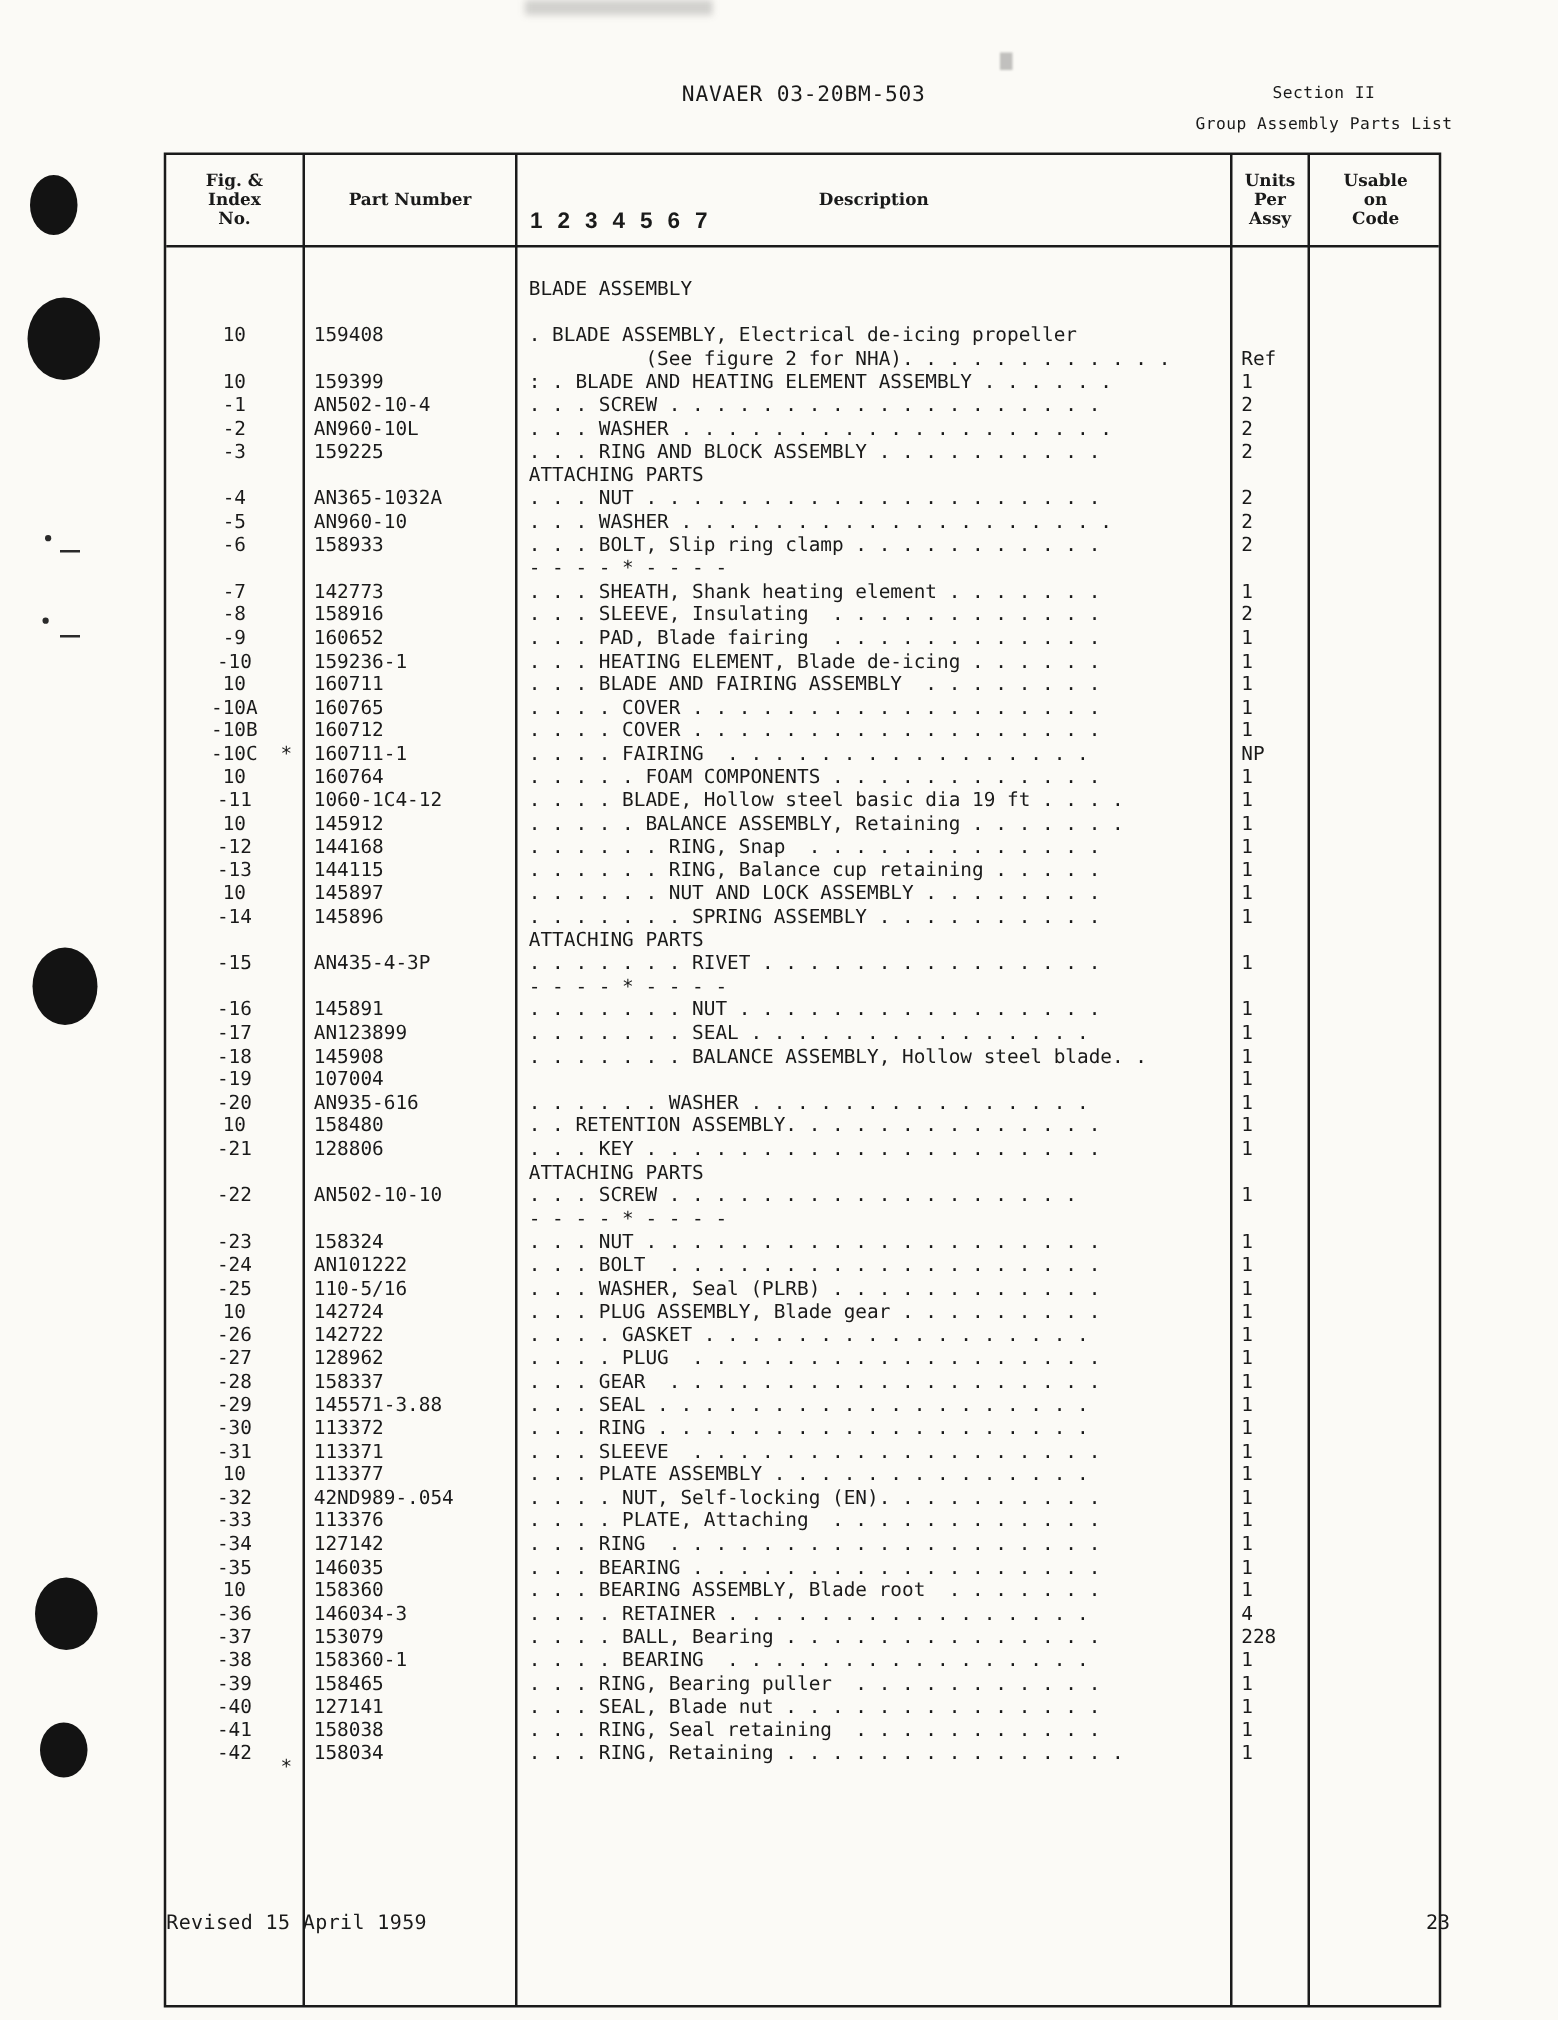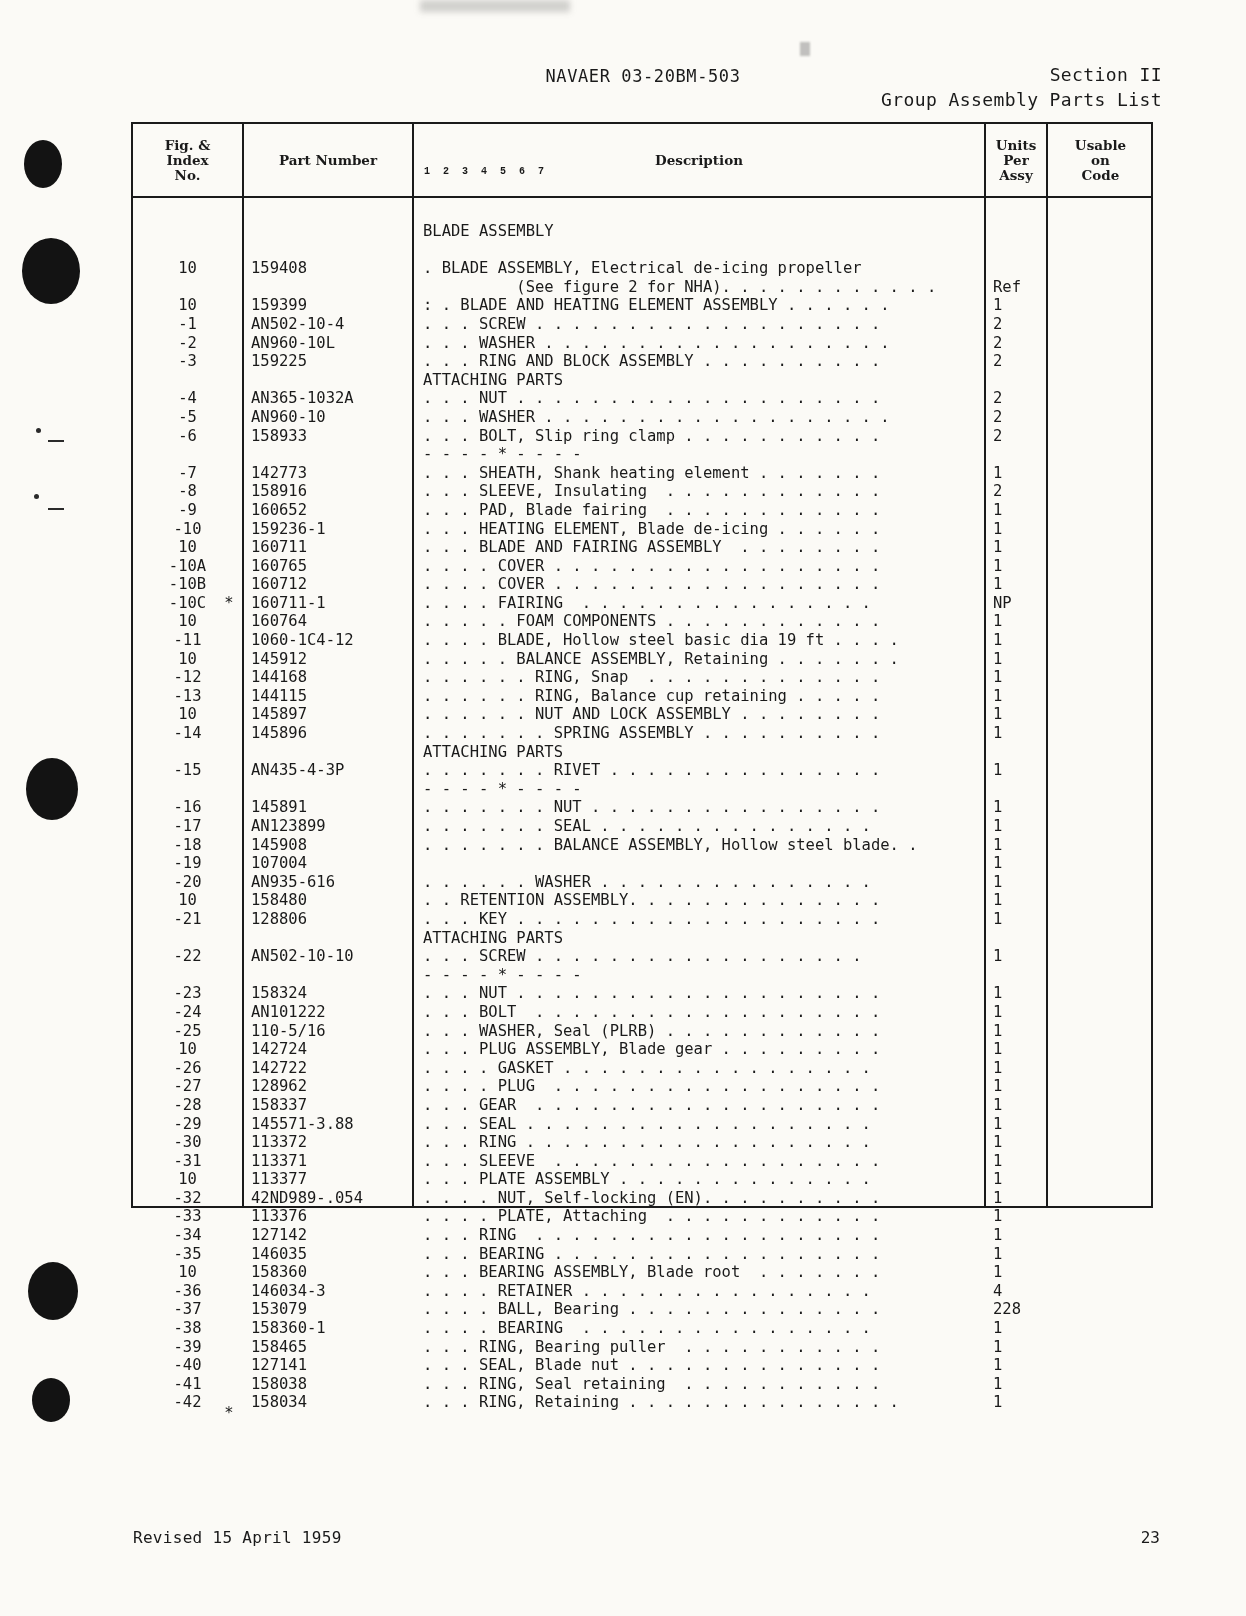--- a/index.html
+++ b/index.html
@@ -71,33 +71,33 @@
     top: 66px;
     text-align: center;
     font-size: 17px;
     letter-spacing: 0.6px;
     padding-left: 40px;
   }
   .hdr-right {
     position: absolute;
     right: 84px;
     top: 62px;
-    text-align: right;
-    font-size: 18px;
+    text-align: center;
+    font-size: 13px;
     line-height: 25px;
     letter-spacing: 0.4px;
   }
 
   
   .table-frame {
     position: absolute;
     left: 131px;
     top: 122px;
     width: 1022px;
-    height: 1086px;
+    height: 1484px;
     border: 2px solid #1a1a1a;
     box-sizing: border-box;
   }
   .vline {
     position: absolute;
     top: 0; bottom: 0;
     width: 2px;
     background: #1a1a1a;
   }
   .v1 { left: 109px; }
@@ -129,23 +129,23 @@
   .ch-fig   { left: 0;     width: 109px; }
   .ch-part  { left: 111px; width: 168px; }
   .ch-desc  { left: 281px; width: 570px; border-radius: 17px; }
   .ch-units { left: 853px; width: 60px; }
   .ch-code  { left: 915px; width: 105px; }
 
   .desc-digits {
     position: absolute;
     left: 291px;
     top: 42px;
-    font-family: Liberation Mono, monospace;
+    font-family: Liberation Sans, sans-serif;
     font-weight: bold;
-    font-size: 10px;
+    font-size: 18px;
     letter-spacing: 3.5px;
   }
 
   
   .rows {
     position: absolute;
     left: 0; right: 0;
     top: 74px;
     bottom: 0;
     padding-top: 24px;

